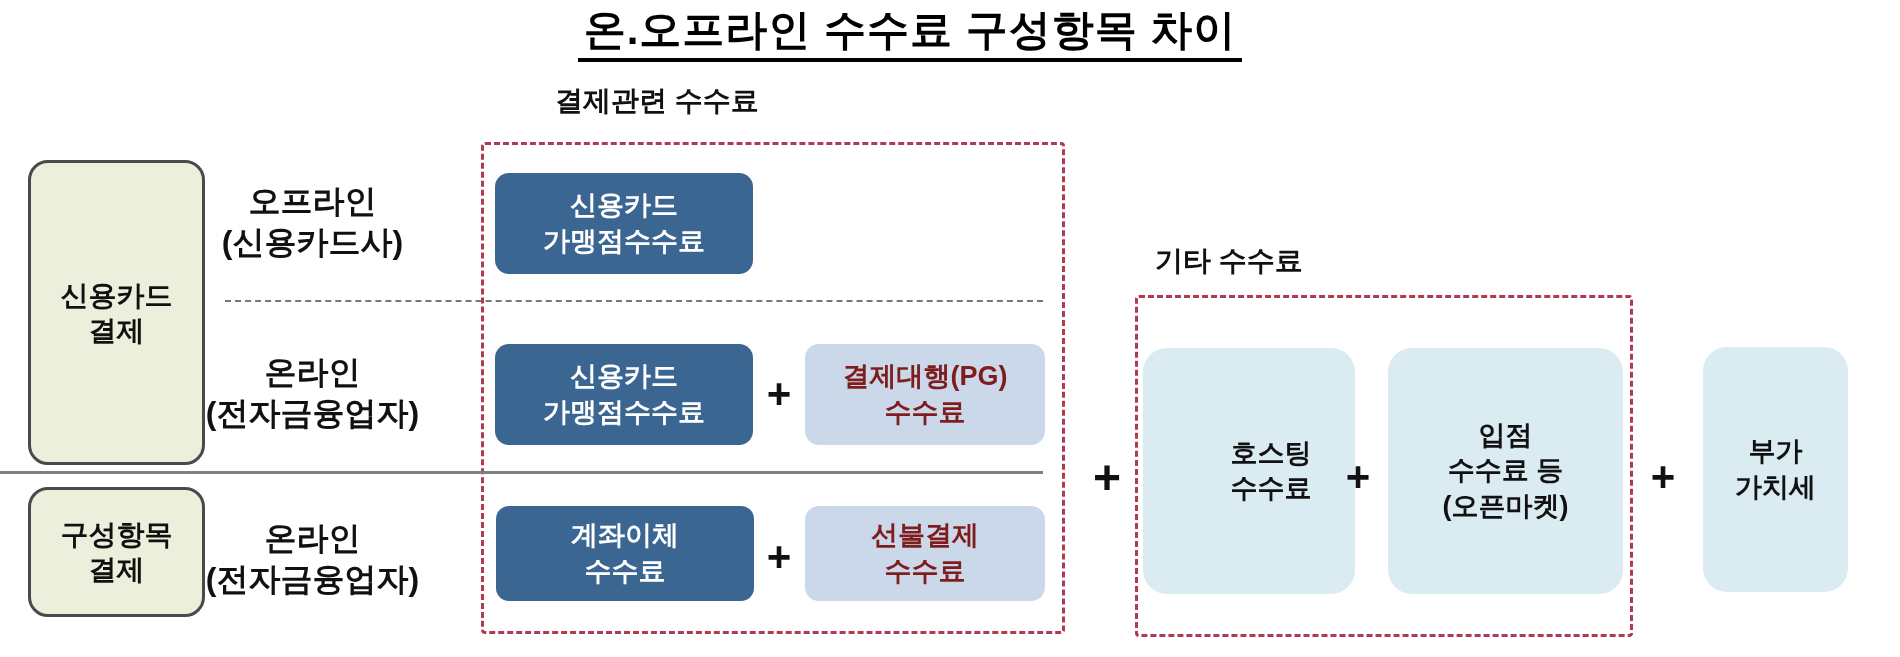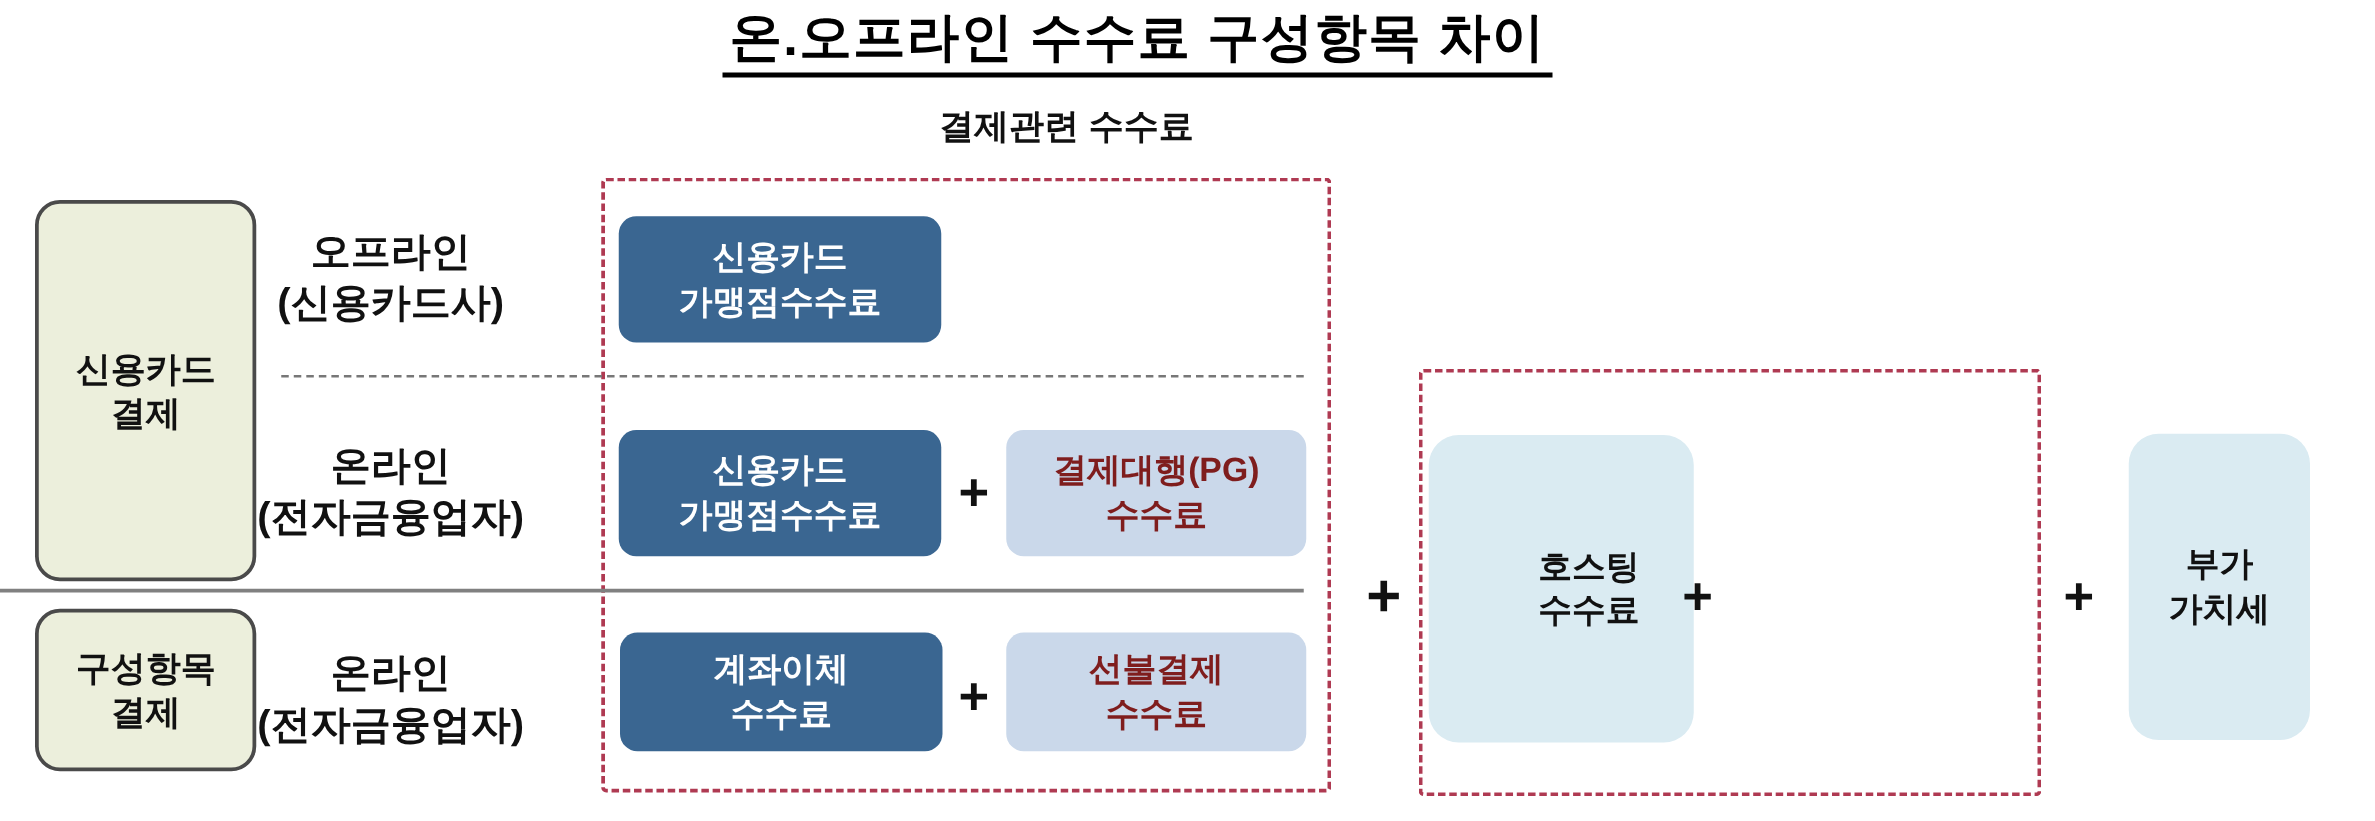--- a/index.html
+++ b/index.html
@@ -36,21 +36,21 @@
     letter-spacing:1px;
     border-bottom:4px solid #000;
     padding:0 6px 4px 6px;
     line-height:1.15;
   }
 
   .group-label{
     font-size:28px;
     font-weight:bold;
     color:#111;
-    text-align:right;
+    text-align:left;
     line-height:1.2;
   }
   .group-label.payment{left:555px;top:84px;width:400px;}
   .group-label.other{left:1155px;top:244px;width:400px;}
 
   .dashed-group{
     border:3px dashed var(--accent-red);
     border-radius:4px;
     background:transparent;
   }
@@ -96,21 +96,21 @@
     text-align:center;
     font-size:27px;font-weight:bold;
     line-height:1.3;
   }
   .fee-box.dark{background:var(--dark-blue);color:#ffffff;}
   .fee-box.light{background:var(--light-blue);color:#7f1d1d;}
   .fee-box.cyan{background:var(--pale-cyan);color:#111;border-radius:24px;}
 
   .fb-d1{left:495px;top:173px;width:258px;height:101px;}
   .fb-d2{left:495px;top:344px;width:258px;height:101px;}
-  .fb-d3{left:496px;top:506px;width:258px;height:95px;}
+  .fb-d3{left:496px;top:506px;width:258px;height:95px;border-radius:13px;}
   .fb-l1{left:805px;top:344px;width:240px;height:101px;}
   .fb-l2{left:805px;top:506px;width:240px;height:95px;font-family:Liberation Serif, serif;}
   .fb-c1{left:1143px;top:348px;width:212px;height:246px;padding-left:44px;}
   .fb-c2{left:1388px;top:348px;width:235px;height:246px;}
   .fb-c3{left:1703px;top:347px;width:145px;height:245px;}
 
   .plus{
     width:46px;height:46px;
     text-align:center;
     font-size:42px;font-weight:bold;color:#111;
@@ -125,20 +125,21 @@
 </head>
 <body>
 
 <div class="canvas">
 
   <div class="abs title-wrap">
     <span class="title">온.오프라인 수수료 구성항목 차이</span>
   </div>
 
   <div class="abs group-label payment">결제관련 수수료</div>
+  <div class="abs group-label other">기타 수수료</div>
 
   <div class="abs dashed-group payment"></div>
   <div class="abs dashed-group other"></div>
 
   <div class="abs category-box credit multiline">신용카드
 결제</div>
   <div class="abs category-box prepaid multiline">구성항목
 결제</div>
 
   <div class="abs row-label r1 multiline">오프라인
@@ -164,18 +165,21 @@
 수수료</div>
   <div class="abs plus p-row3">+</div>
   <div class="abs fee-box light fb-l2 multiline">선불결제
 수수료</div>
 
   <div class="abs plus p-mid">+</div>
 
   <div class="abs fee-box cyan fb-c1 multiline">호스팅
 수수료</div>
   <div class="abs plus p-other">+</div>
+  <div class="abs fee-box cyan fb-c2 multiline">입점
+수수료 등
+(오픈마켓)</div>
 
   <div class="abs plus p-vat">+</div>
   <div class="abs fee-box cyan fb-c3 multiline">부가
 가치세</div>
 
 </div>
 
 </body></html>

